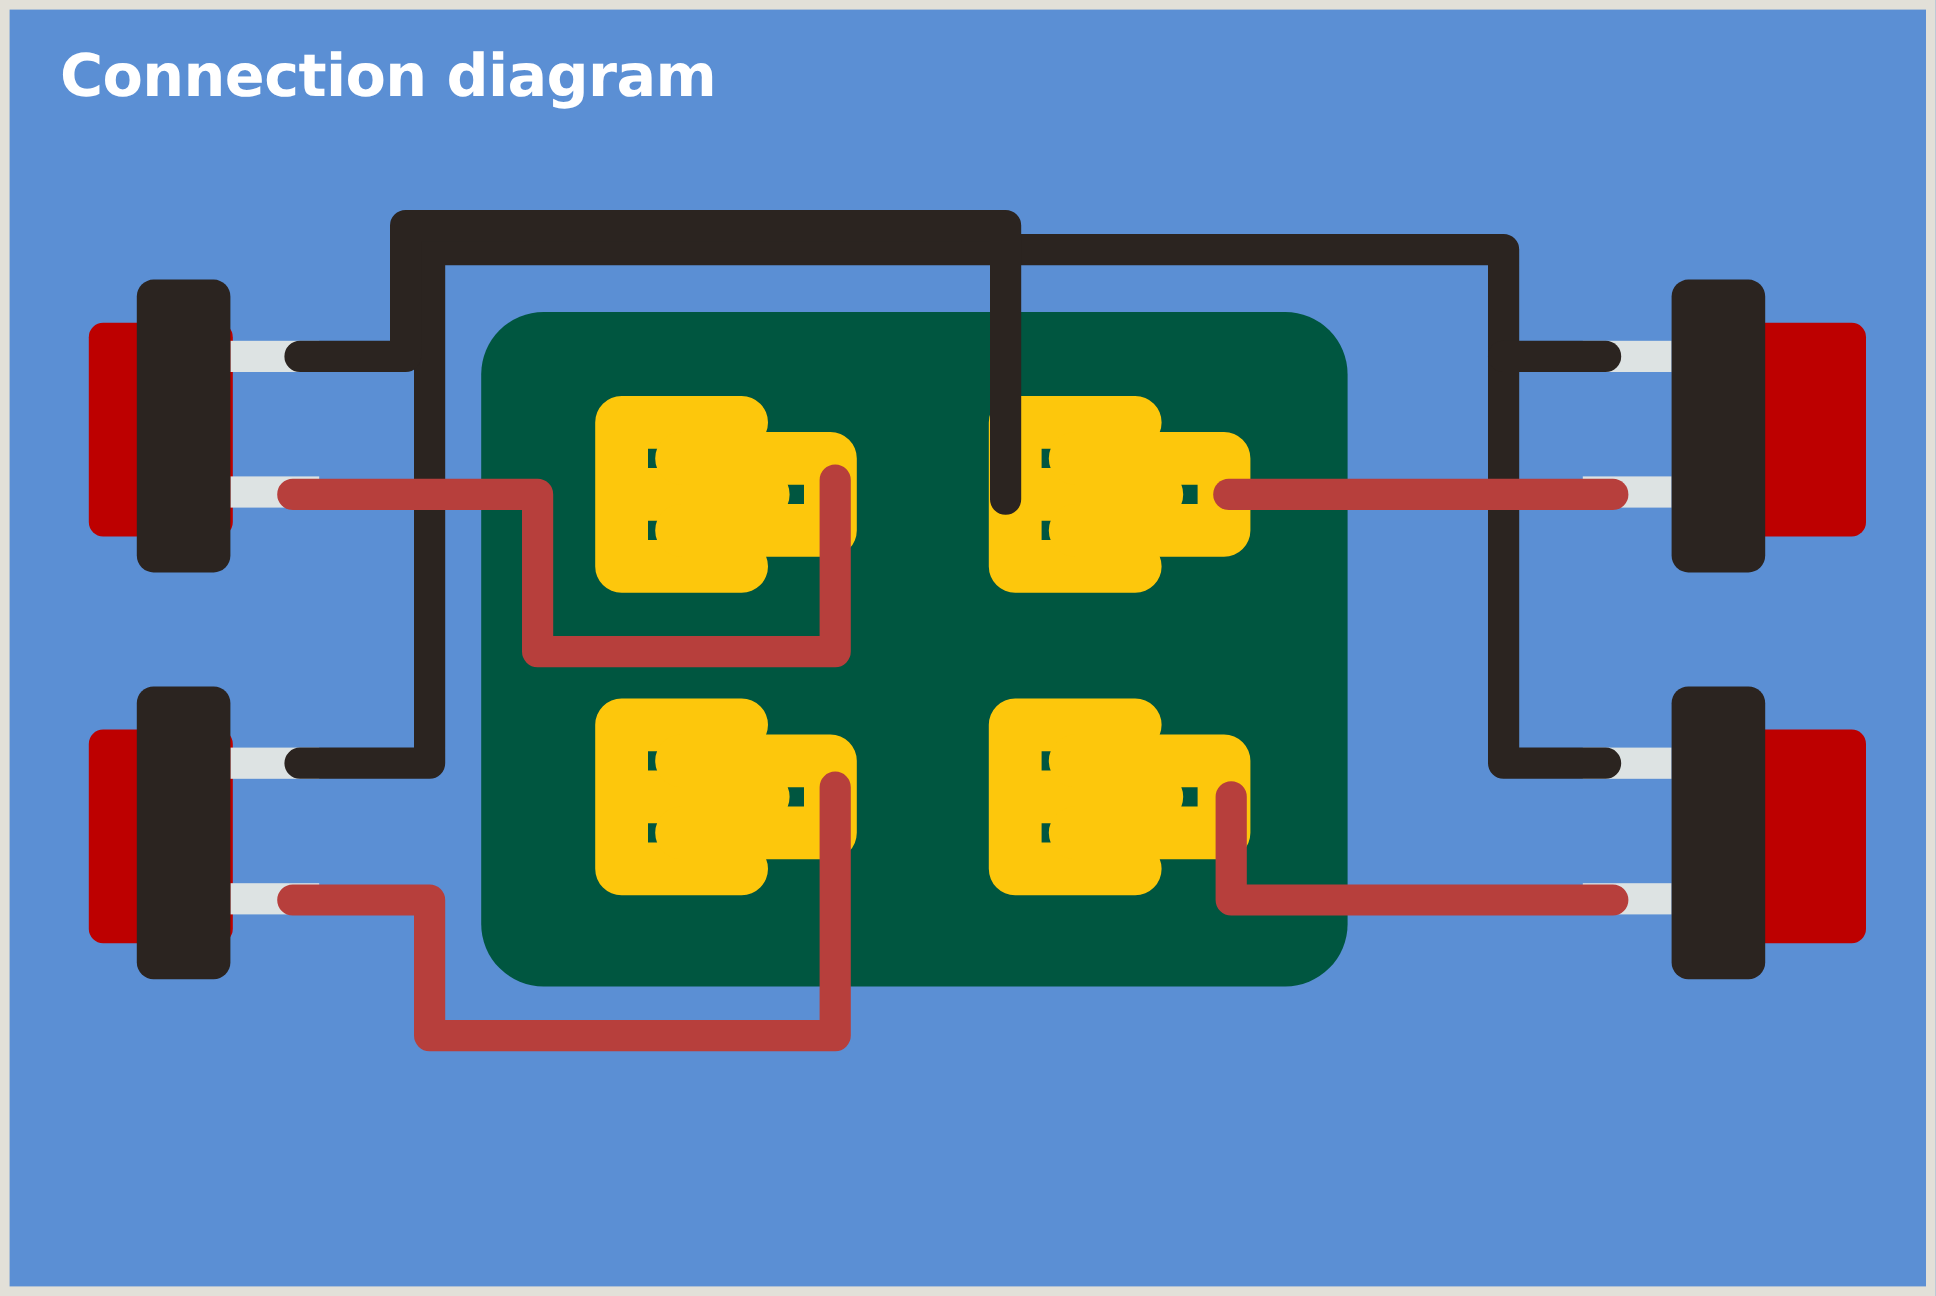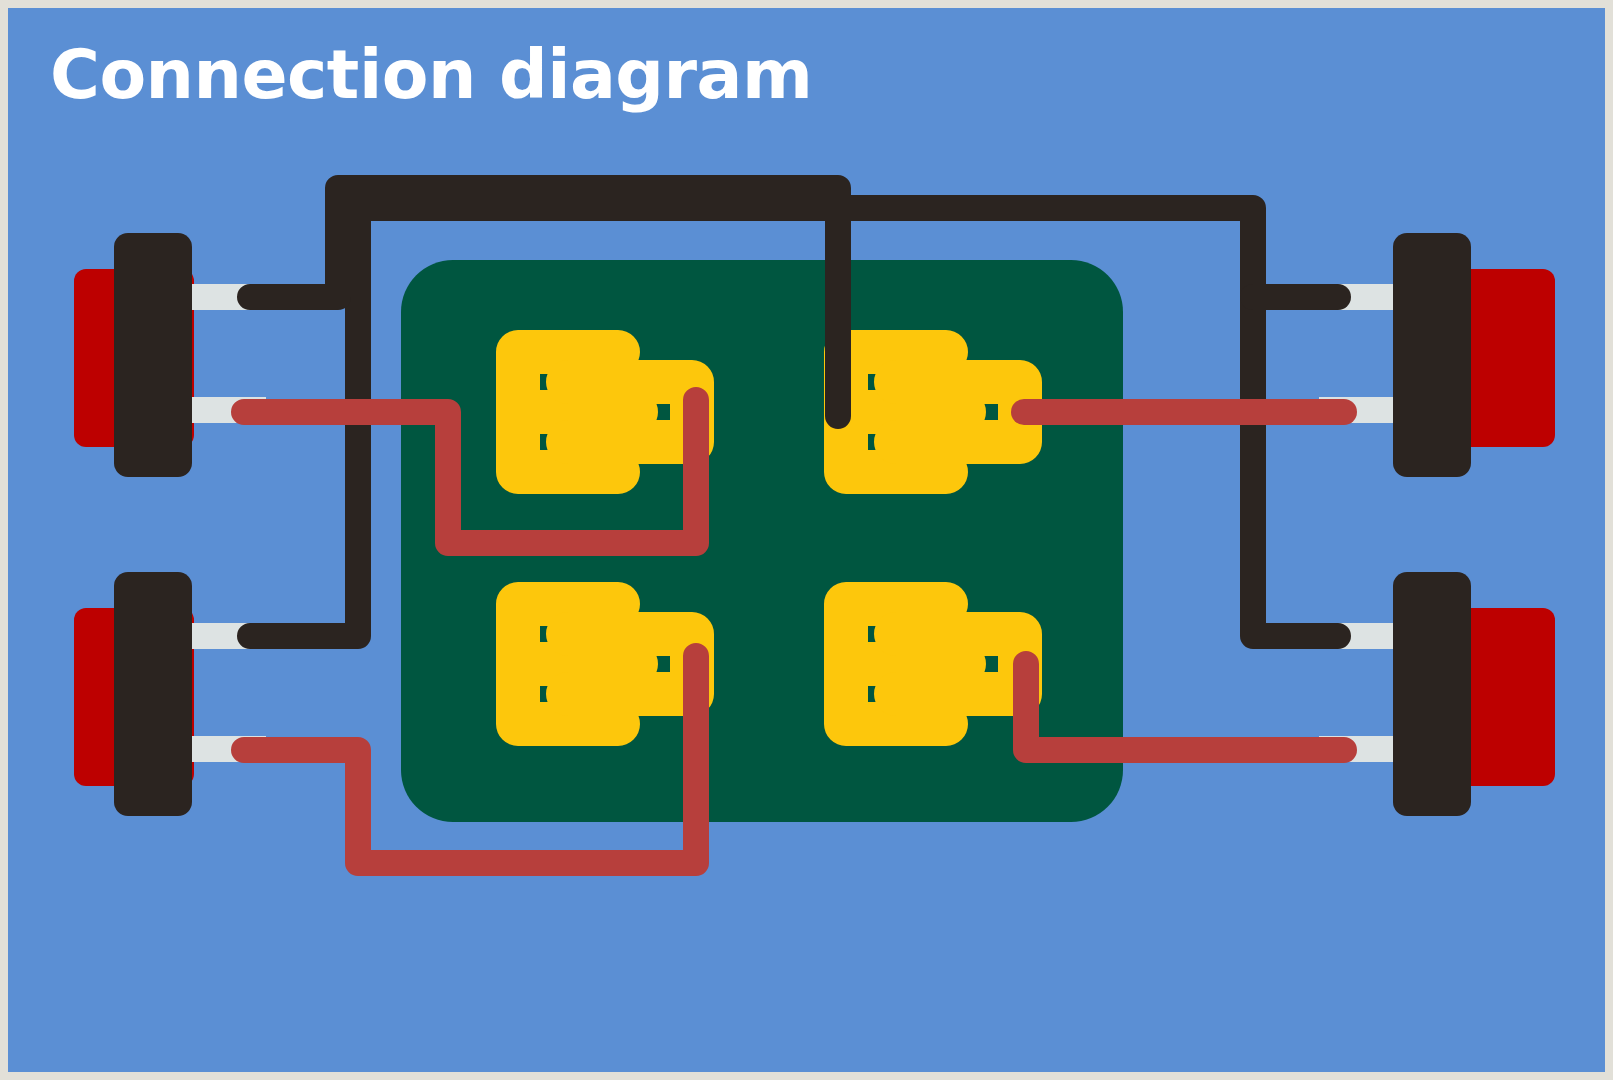--- a/index.html
+++ b/index.html
@@ -30,21 +30,21 @@
     width: 1613px;
     height: 1080px;
     display: block;
   }
   #title-text {
     position: absolute;
     left: 42px;
     top: 28px;
     font-family: "DejaVu Sans", "Liberation Sans", sans-serif;
     font-weight: bold;
-    font-size: 68px;
+    font-size: 49px;
     letter-spacing: -0.5px;
     color: #ffffff;
     white-space: nowrap;
     line-height: 1.15;
     user-select: none;
   }
 </style>
 </head>
 <body>
 

